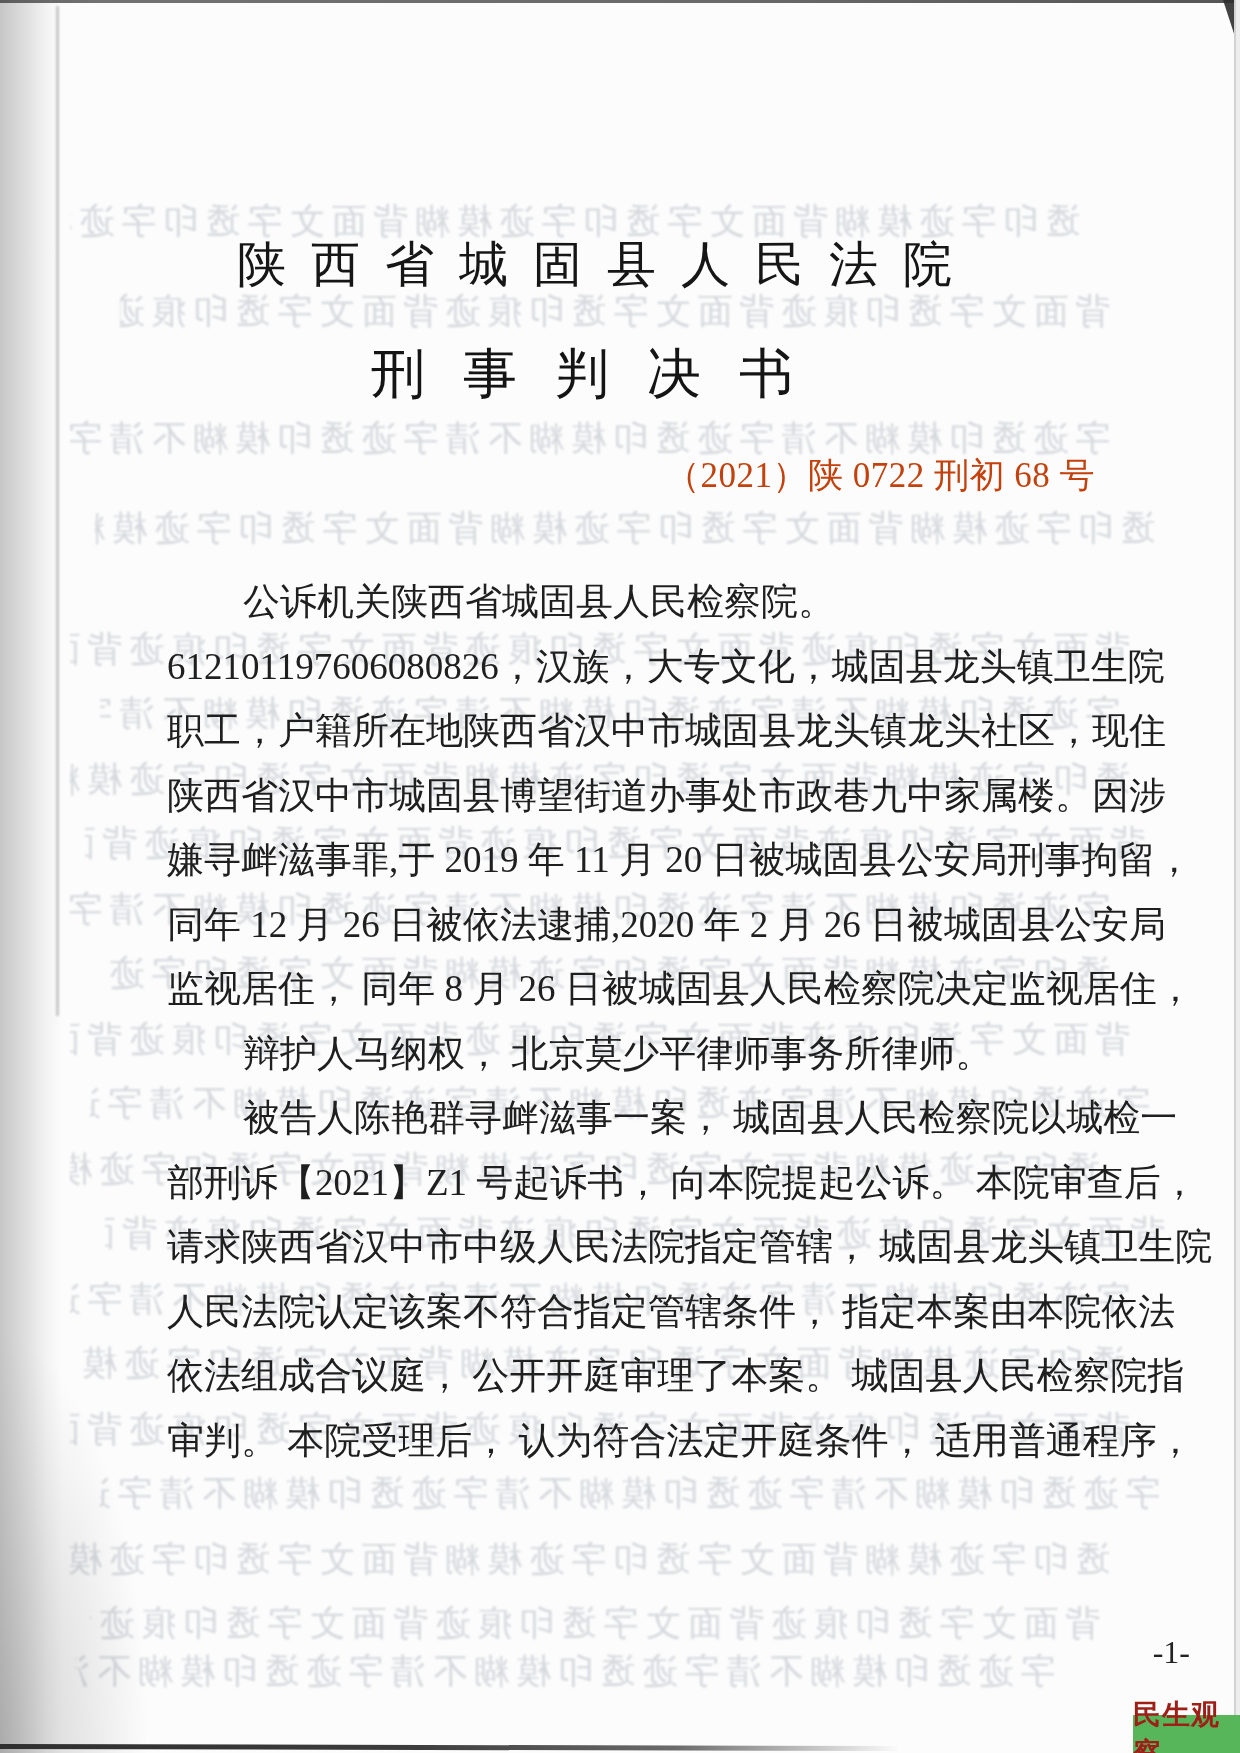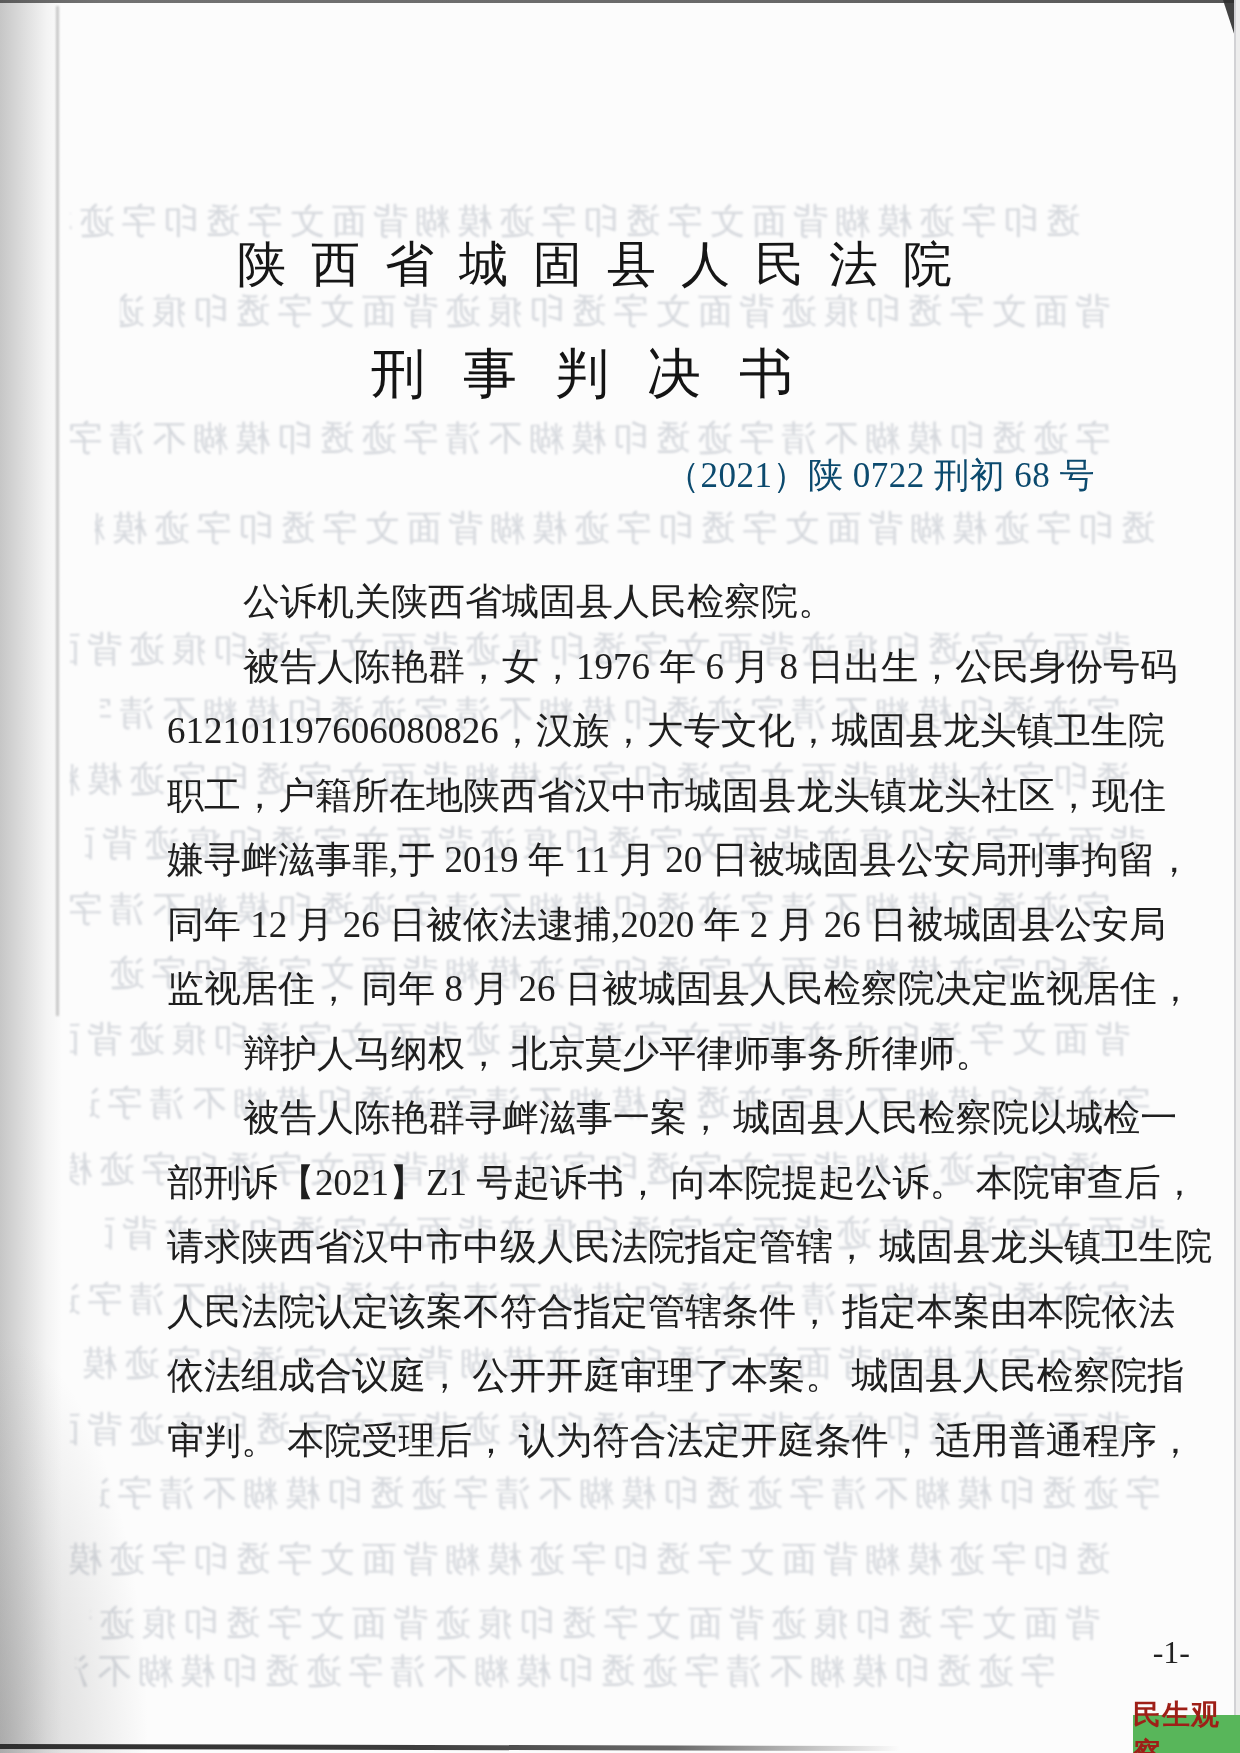--- a/index.html
+++ b/index.html
@@ -91,21 +91,21 @@
   }
   #doc-title{
     position:absolute;top:338px;left:0;right:38px;
     text-align:center;
     font-size:54px;letter-spacing:38px;
     color:#141414;
   }
   #case-number{
     position:absolute;top:452px;right:145px;
     font-size:35px;letter-spacing:.5px;
-    color:#0c4a6e;
+    color:#c2410c;
   }
   #body-text{
     position:absolute;top:570px;left:167px;width:938px;
     font-size:37px;line-height:64.5px;
     color:#1f1f1f;
   }
   #body-text .line{height:64.5px;white-space:nowrap;}
   #body-text .line.indent{text-indent:76px;}
   #page-number{
     position:absolute;top:1634px;right:50px;
@@ -159,23 +159,23 @@
   <div class="bottom-edge"></div>
   <div class="right-margin-tint"></div>
   <div class="right-edge"></div>
 
   <div id="court-title" class="ink">陕西省城固县人民法院</div>
   <div id="doc-title" class="ink">刑事判决书</div>
   <div id="case-number" class="ink">（2021）陕 0722 刑初 68 号</div>
 
   <div id="body-text">
     <div class="line indent">公诉机关陕西省城固县人民检察院。</div>
-    <div class="line indent">被告人陈艳群，女，1976 年 6 月 8 日出生，公民身份号码</div>
     <div class="line">612101197606080826，汉族，大专文化，城固县龙头镇卫生院</div>
     <div class="line">职工，户籍所在地陕西省汉中市城固县龙头镇龙头社区，现住</div>
+    <div class="line">陕西省汉中市城固县博望街道办事处市政巷九中家属楼。因涉</div>
     <div class="line">嫌寻衅滋事罪,于 2019 年 11 月 20 日被城固县公安局刑事拘留，</div>
     <div class="line">同年 12 月 26 日被依法逮捕,2020 年 2 月 26 日被城固县公安局</div>
     <div class="line">监视居住， 同年 8 月 26 日被城固县人民检察院决定监视居住，</div>
     <div class="line indent">辩护人马纲权， 北京莫少平律师事务所律师。</div>
     <div class="line indent">被告人陈艳群寻衅滋事一案， 城固县人民检察院以城检一</div>
     <div class="line">部刑诉【2021】Z1 号起诉书， 向本院提起公诉。 本院审查后，</div>
     <div class="line">请求陕西省汉中市中级人民法院指定管辖， 城固县龙头镇卫生院</div>
     <div class="line">人民法院认定该案不符合指定管辖条件， 指定本案由本院依法</div>
     <div class="line">依法组成合议庭， 公开开庭审理了本案。 城固县人民检察院指</div>
     <div class="line">审判。 本院受理后， 认为符合法定开庭条件， 适用普通程序，</div>

